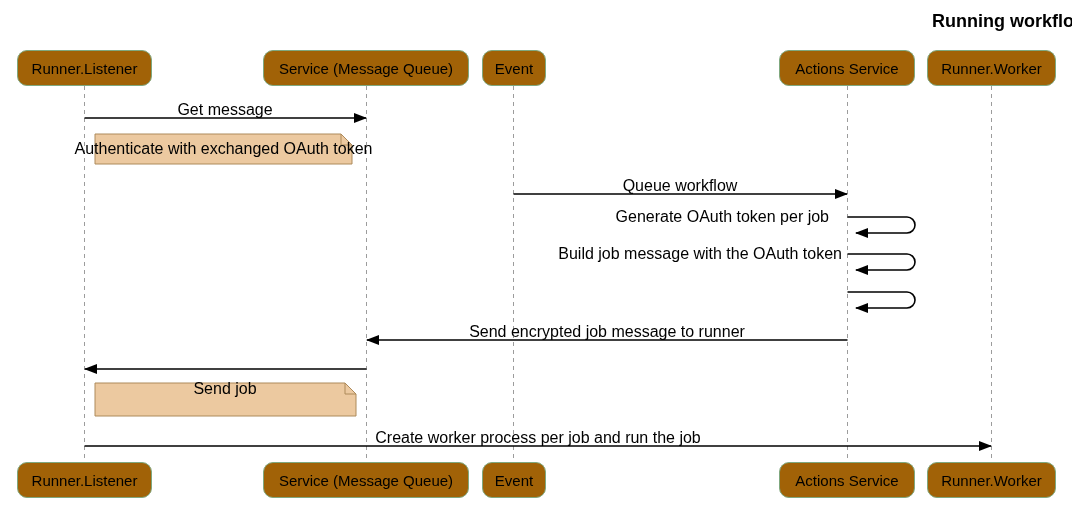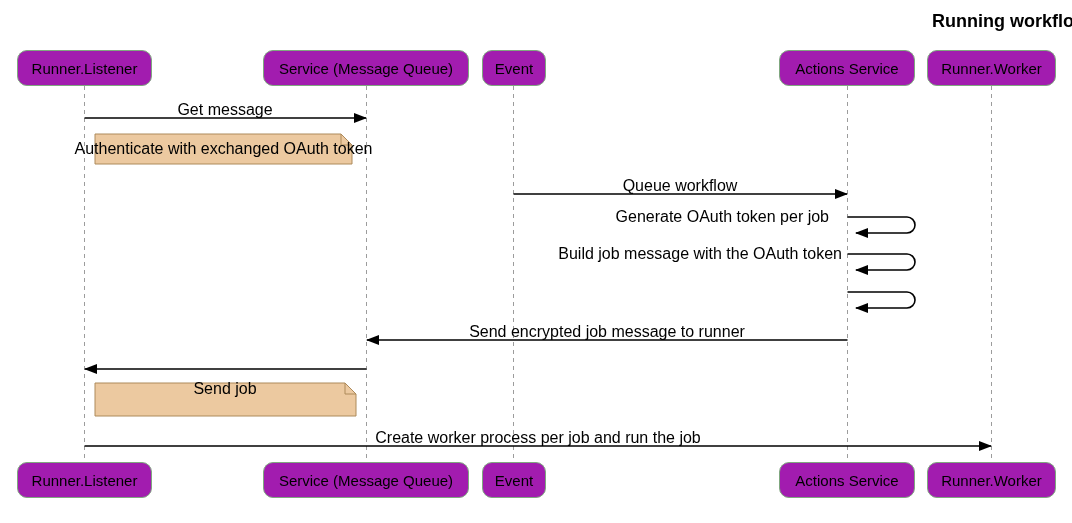--- a/index.html
+++ b/index.html
@@ -16,21 +16,21 @@
     position: absolute;
     top: 11px; left: 16px; width: 100%;
     text-align: right;
     font-size: 18px;
     font-weight: bold;
   }
   svg.layer { position: absolute; left: 0; top: 0; }
   .actor {
     position: absolute;
     height: 36px;
-    background: #a21caf;
+    background: #a16207;
     border: 1px solid #7fa87f;
     border-radius: 10px;
     box-sizing: border-box;
     display: flex;
     align-items: center;
     justify-content: center;
     font-size: 15px;
     white-space: nowrap;
   }
   .msg-label {

